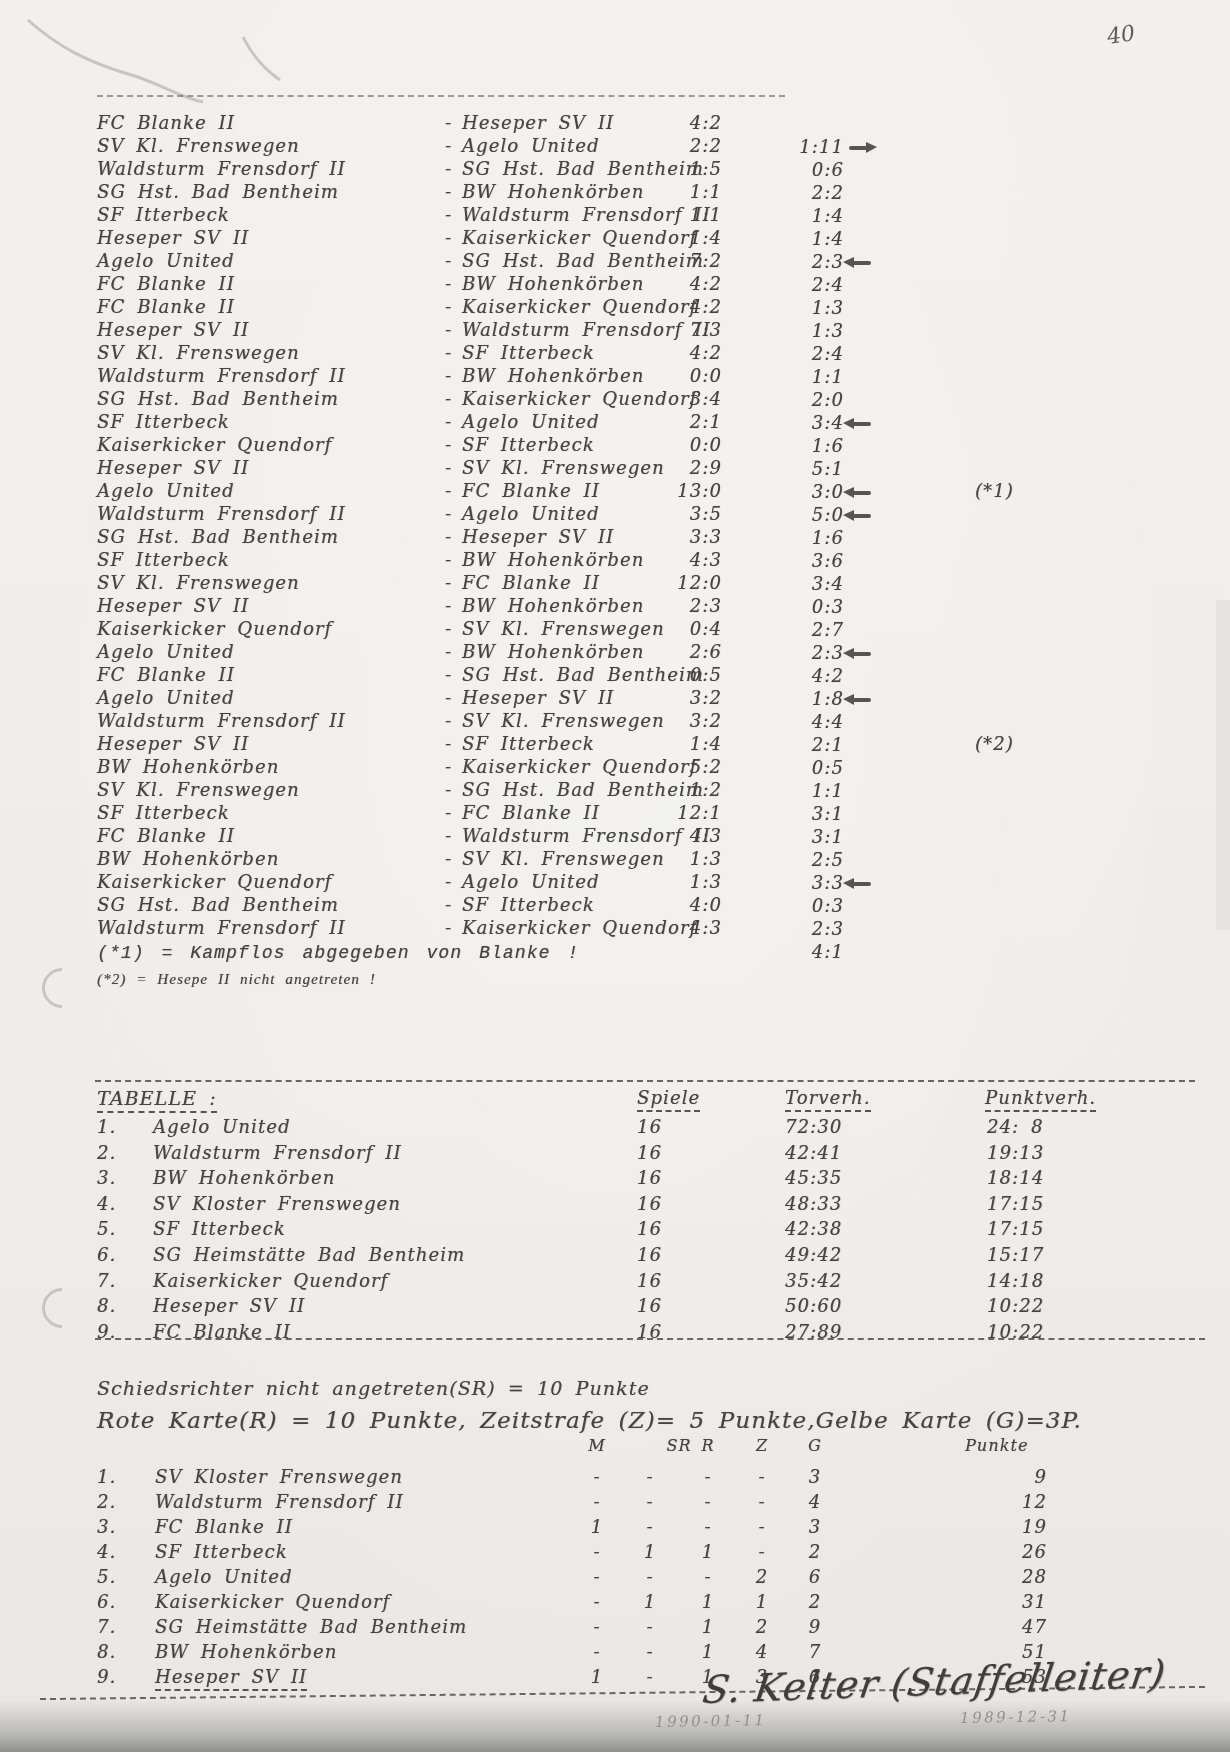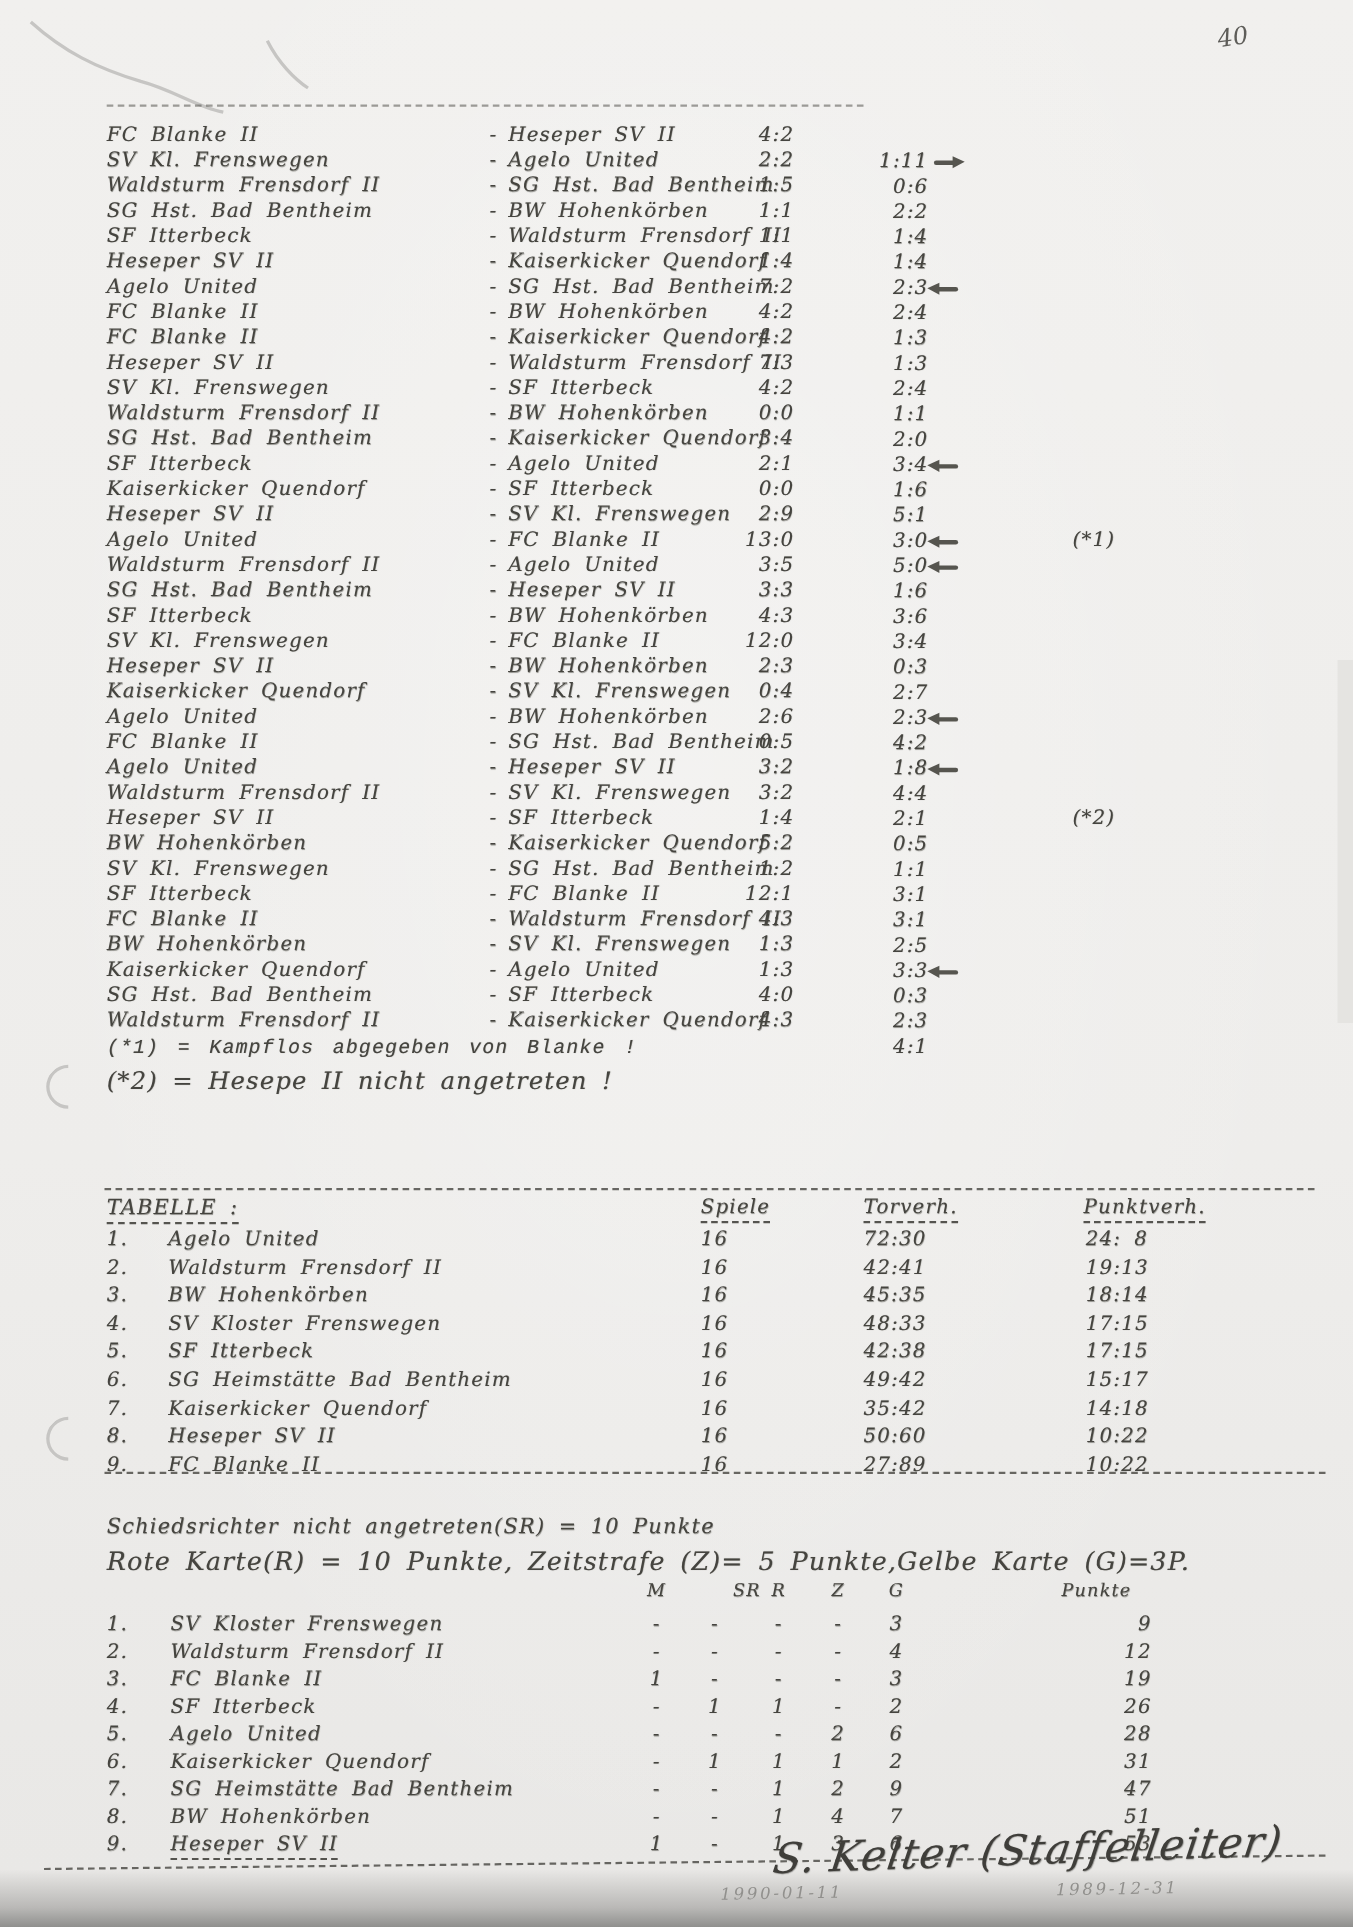--- a/index.html
+++ b/index.html
@@ -362,21 +362,21 @@
       <div class="row">
         <span class="tw home">Waldsturm Frensdorf II</span>
         <span class="tw dash">-</span>
         <span class="tw away">Kaiserkicker Quendorf</span>
         <span class="tw s1">4:3</span>
         <span class="tw s2">4:1</span>
       </div>
     </div>
 
   <div class="abs tw" style="left:97px;top:943px;font-size:18px;font-family:Liberation Mono, monospace;">(*1) = Kampflos abgegeben von Blanke !</div>
-  <div class="abs tw" style="left:97px;top:971px;font-size:22px;">(*2) = Hesepe II nicht angetreten !</div>
+  <div class="abs tw" style="left:97px;top:971px;font-size:15px;font-family:Liberation Serif, serif;">(*2) = Hesepe II nicht angetreten !</div>
 
   <div class="abs dashline" style="left:95px;top:1080px;width:1100px;"></div>
 
   <div class="abs tw underl" style="left:97px;top:1087px;font-size:19px;text-align:right;">TABELLE :</div>
   <div class="abs tw underl" style="left:637px;top:1087px;font-size:18px;">Spiele</div>
   <div class="abs tw underl" style="left:785px;top:1087px;font-size:18px;">Torverh.</div>
   <div class="abs tw underl" style="left:985px;top:1087px;font-size:18px;">Punktverh.</div>
 
   <div class="abs" style="left:97px;top:1116px;width:1090px;" id="standings">
       <div class="trow">

